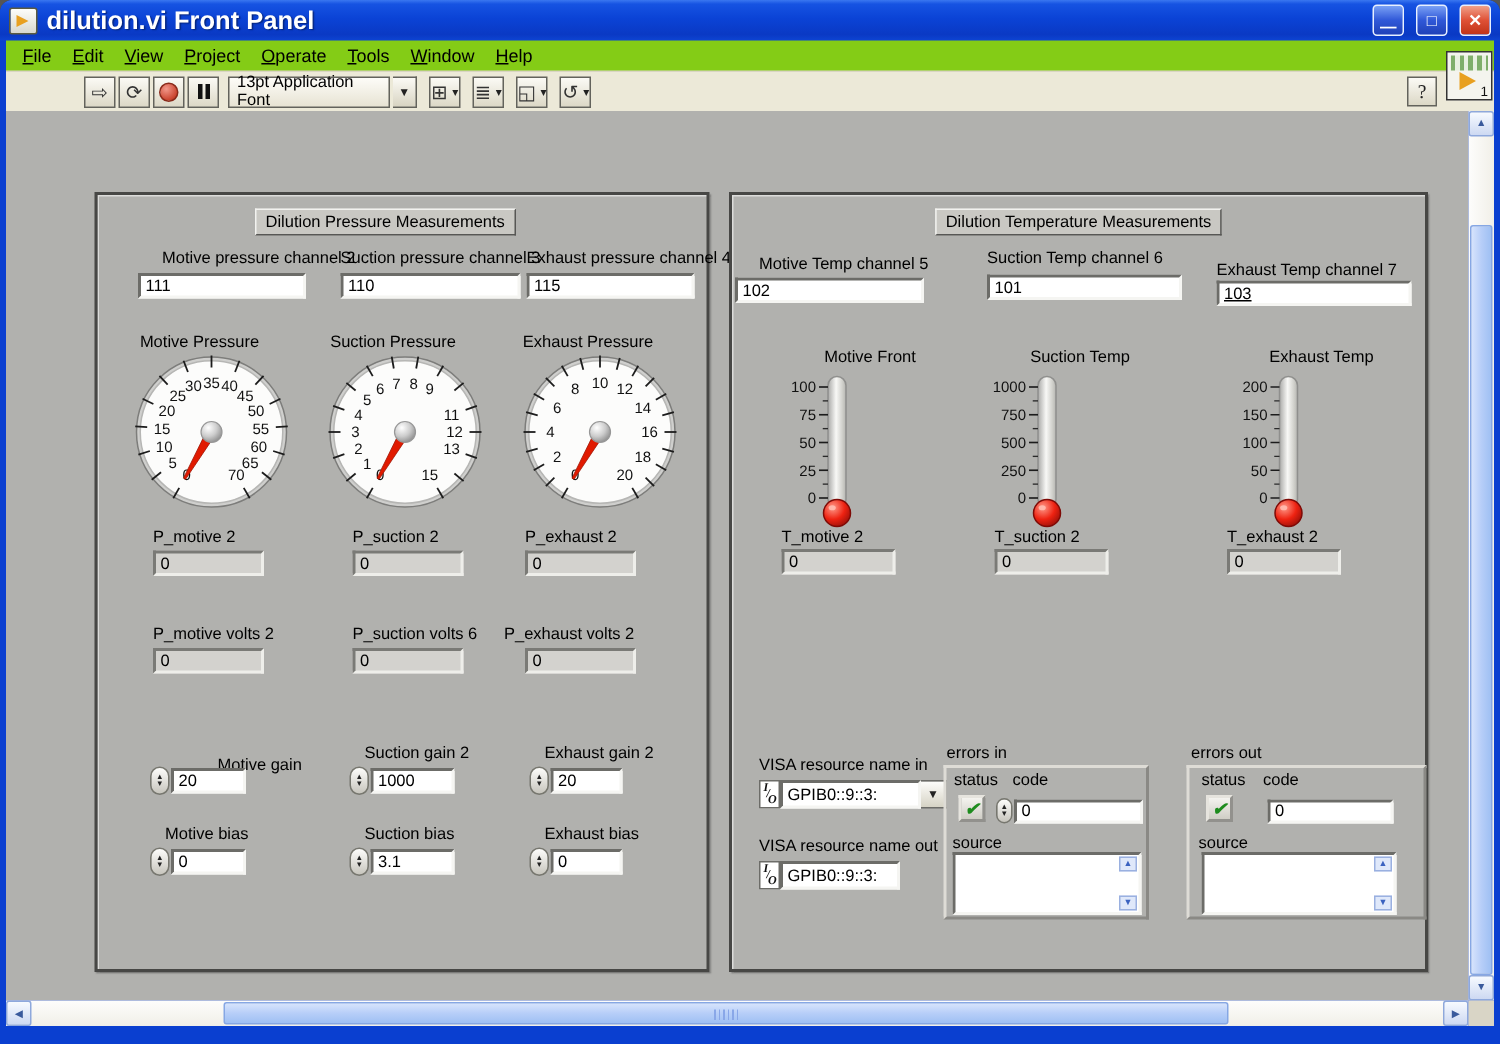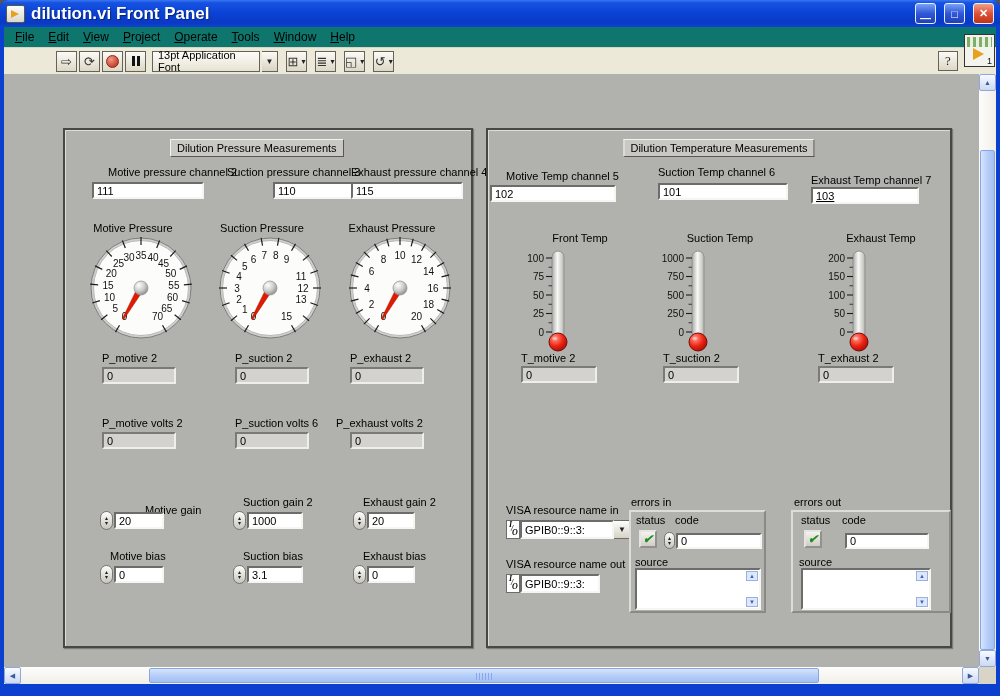--- a/index.html
+++ b/index.html
@@ -15,21 +15,21 @@
     border-top:4px solid transparent;border-bottom:4px solid transparent;}
   .title-text{flex:1;color:#fff;font-weight:bold;font-size:17px;text-shadow:1px 1px 1px #05247a;
     white-space:nowrap;overflow:hidden;}
   .winbtn{width:21px;height:21px;border-radius:3px;border:1px solid #e8f0ff;margin-left:2px;
     display:flex;align-items:center;justify-content:center;color:#fff;font-size:11px;font-weight:bold;
     box-sizing:border-box;flex:0 0 auto;}
   .btn-min,.btn-max{background:linear-gradient(180deg,#79a0f5 0%,#3058d8 50%,#1f41b8 100%);}
   .btn-close{background:linear-gradient(180deg,#f0a089 0%,#df5136 50%,#c03318 100%);}
   .btn-min span{position:relative;top:4px;}
   
-  .menubar{position:absolute;left:4px;top:27px;width:992px;height:21px;background:#0f766e;
+  .menubar{position:absolute;left:4px;top:27px;width:992px;height:21px;background:#84cc16;
     display:flex;align-items:center;padding-left:4px;box-sizing:border-box;border-bottom:1px solid #d9d5c3;}
   .menu-item{padding:2px 7px;font-size:12px;color:#000;cursor:default;}
   u{text-decoration:underline;}
   .toolbar{position:absolute;left:4px;top:48px;width:992px;height:26px;background:#ece9d8;
     display:flex;align-items:center;padding-left:52px;box-sizing:border-box;gap:2px;}
   .tbtn{height:21px;min-width:21px;border:1px solid #63635c;background:linear-gradient(#fbfaf5,#dcd8c6);
     display:flex;align-items:center;justify-content:center;font-size:13px;color:#333;box-sizing:border-box;}
   .pausebars{display:flex;gap:2px;}
   .pausebars i{display:block;width:3px;height:10px;background:#111;}
   .abortdot{width:11px;height:11px;border-radius:50%;border:1px solid #8a2a1a;
@@ -164,21 +164,21 @@
 
   <div class="client">
 
     <div class="panel" style="left:59px;top:54px;width:410px;height:520px;">
       <span class="ptitle" style="left:105px;top:9px;">Dilution Pressure Measurements</span>
 
       <span class="lbl" style="left:27px;top:36px;padding-left:16px;">Motive pressure channel 2</span>
       <span class="lbl" style="left:162px;top:36px;">Suction pressure channel 3</span>
       <span class="lbl" style="left:286px;top:36px;">Exhaust pressure channel 4</span>
       <input class="fld" style="left: 27px; top: 52px; width: 112px;" readonly="" value="111">
-      <input class="fld" style="left: 162px; top: 52px; width: 120px; margin-left: 46px;" readonly="" value="110">
+      <input class="fld" style="left: 162px; top: 52px; width: 120px;" readonly="" value="110">
       <input class="fld" style="left: 286px; top: 52px; width: 112px;" readonly="" value="115">
 
       <span class="lbl lblc" style="left:16px;top:92px;width:104px;">Motive Pressure</span>
       <span class="lbl lblc" style="left:145px;top:92px;width:104px;">Suction Pressure</span>
       <span class="lbl lblc" style="left:275px;top:92px;width:104px;">Exhaust Pressure</span>
       <div class="gauge" style="left:24px;top:106px;"><svg width="104" height="104" viewBox="0 0 104 104">
             <defs>
               <radialGradient id="hub0" cx="35%" cy="30%" r="75%">
         <stop offset="0%" stop-color="#ffffff"></stop>
                 <stop offset="55%" stop-color="#cccccc"></stop>
@@ -363,23 +363,23 @@
     </div>
 
     <div class="panel" style="left:482px;top:54px;width:466px;height:520px;">
       <span class="ptitle" style="left:50%;top:9px;transform:translateX(-50%);">Dilution Temperature Measurements</span>
 
       <span class="lbl" style="left:18px;top:40px;">Motive Temp channel 5</span>
       <span class="lbl" style="left:170px;top:36px;">Suction Temp channel 6</span>
       <span class="lbl" style="left:323px;top:44px;">Exhaust Temp channel 7</span>
       <input class="fld" style="left: 2px; top: 55px; width: 126px;" readonly="" value="102">
       <input class="fld" style="left: 170px; top: 53px; width: 130px;" readonly="" value="101">
-      <input class="fld" style="left: 323px; top: 57px; width: 108px; text-decoration: underline;" readonly="" value="103">
-
-      <span class="lbl lblc" style="left:42px;top:102px;width:100px;">Front Temp</span>
+      <input class="fld" style="left: 323px; top: 57px; width: 130px; text-decoration: underline;" readonly="" value="103">
+
+      <span class="lbl lblc" style="left:42px;top:102px;width:100px;">Motive Front</span>
       <span class="lbl lblc" style="left:182px;top:102px;width:100px;">Suction Temp</span>
       <span class="lbl lblc" style="left:343px;top:102px;width:100px;">Exhaust Temp</span>
       <div class="thermo" style="left:12px;top:112px;"><svg width="100" height="112" viewBox="0 0 100 112">
             <defs>
               <linearGradient id="tube0" x1="0" y1="0" x2="1" y2="0">
         <stop offset="0%" stop-color="#a9a9a7"></stop>
                 <stop offset="45%" stop-color="#f8f8f6"></stop>
         <stop offset="80%" stop-color="#d0d0cb"></stop>
                 <stop offset="100%" stop-color="#b5b5b1"></stop>
               </linearGradient>

